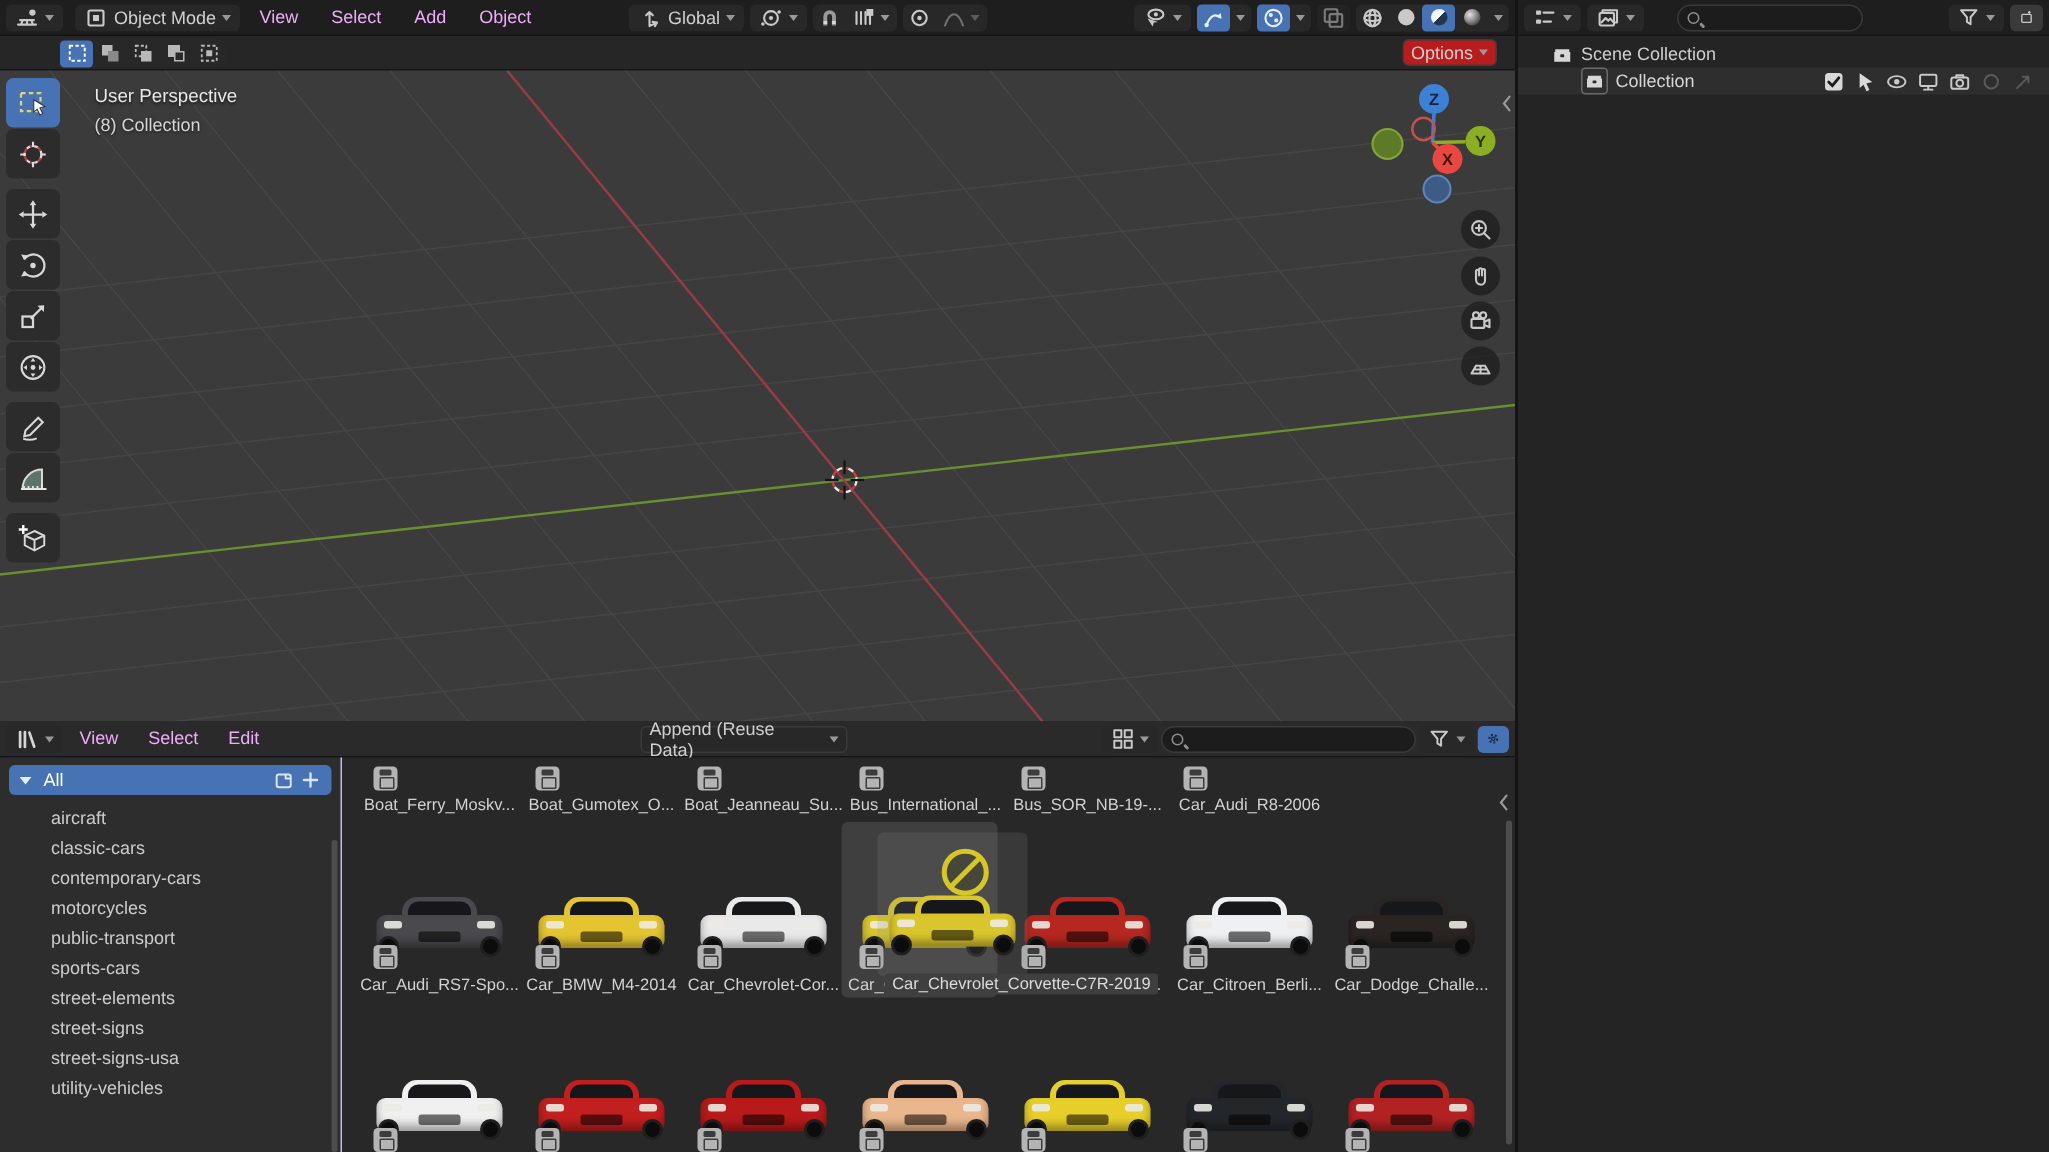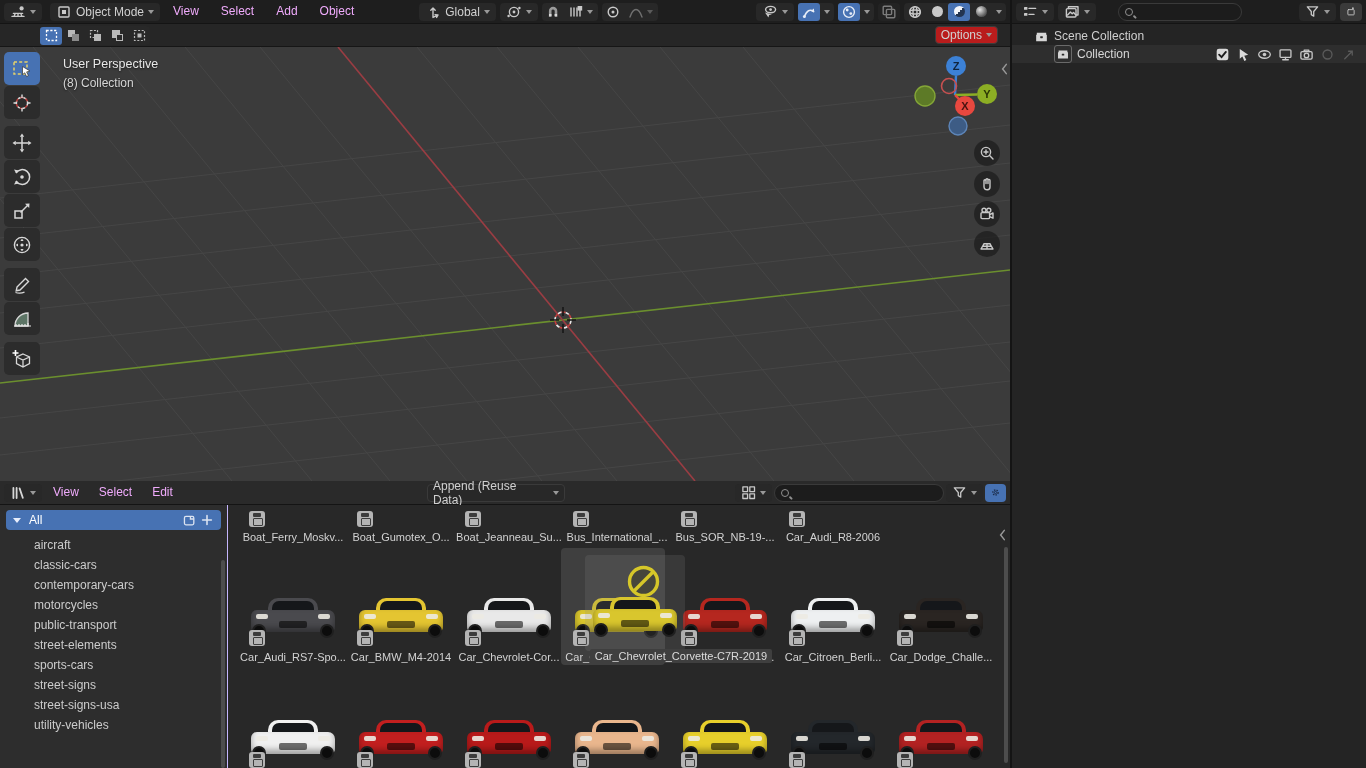--- a/index.html
+++ b/index.html
@@ -553,22 +553,22 @@
         </svg>
       <svg class="i" width="14" height="14" viewBox="0 0 16 16" style="margin-left:3px">
           <use href="#plus"></use>
         </svg>
     </div>
     <div class="cat-item">aircraft</div>
     <div class="cat-item">classic-cars</div>
     <div class="cat-item">contemporary-cars</div>
     <div class="cat-item">motorcycles</div>
     <div class="cat-item">public-transport</div>
+    <div class="cat-item">sports-cars</div>
     <div class="cat-item">street-elements</div>
-    <div class="cat-item">sports-cars</div>
     <div class="cat-item">street-signs</div>
     <div class="cat-item">street-signs-usa</div>
     <div class="cat-item">utility-vehicles</div>
     <div class="scroll" style="right:2px;top:55px;height:208px"></div>
   </div>
 
   <div class="abs" style="left:228px;top:505px;width:782px;height:263px;background:#282828;overflow:hidden">
 
     <div class="abs" style="left:333px;top:43px;width:104px;height:117px;background:#3f3f3f;border-radius:4px"></div>
 

